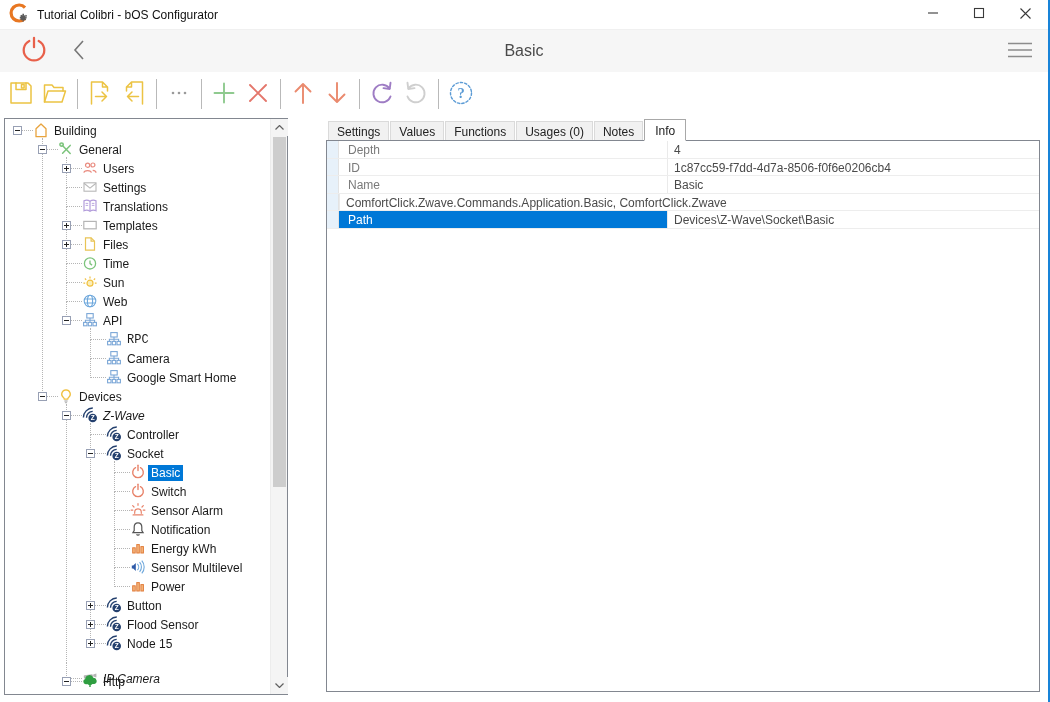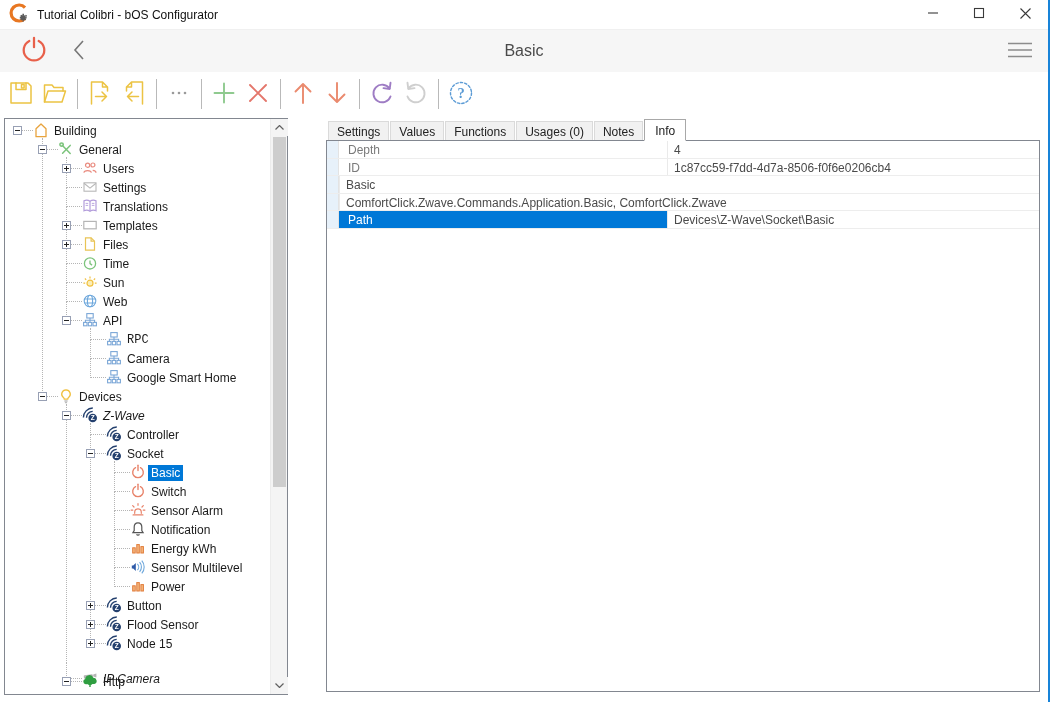--- a/index.html
+++ b/index.html
@@ -708,20 +708,21 @@
             <div class="pname">Depth</div>
             <div class="pvalue">4</div>
           </div>
           <div class="prow">
             <div class="gutter"></div>
             <div class="pname">ID</div>
             <div class="pvalue">1c87cc59-f7dd-4d7a-8506-f0f6e0206cb4</div>
           </div>
           <div class="prow">
             <div class="gutter"></div>
+            <div class="pname">Name</div>
             <div class="pvalue">Basic</div>
           </div>
           <div class="prow">
             <div class="gutter"></div>
             <div class="pvalue">ComfortClick.Zwave.Commands.Application.Basic, ComfortClick.Zwave</div>
           </div>
           <div class="prow selected">
             <div class="gutter"></div>
             <div class="pname">Path</div>
             <div class="pvalue">Devices\Z-Wave\Socket\Basic</div>

